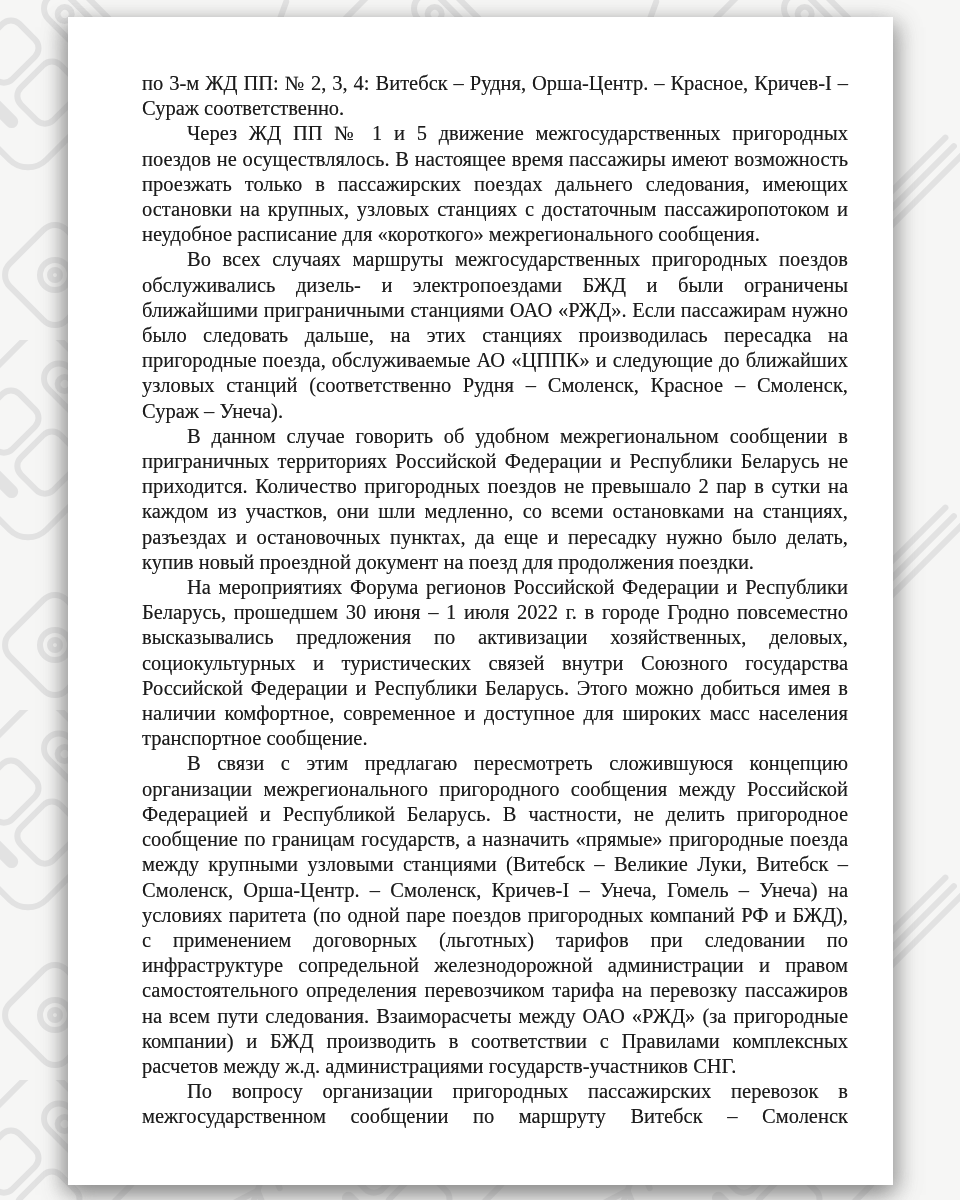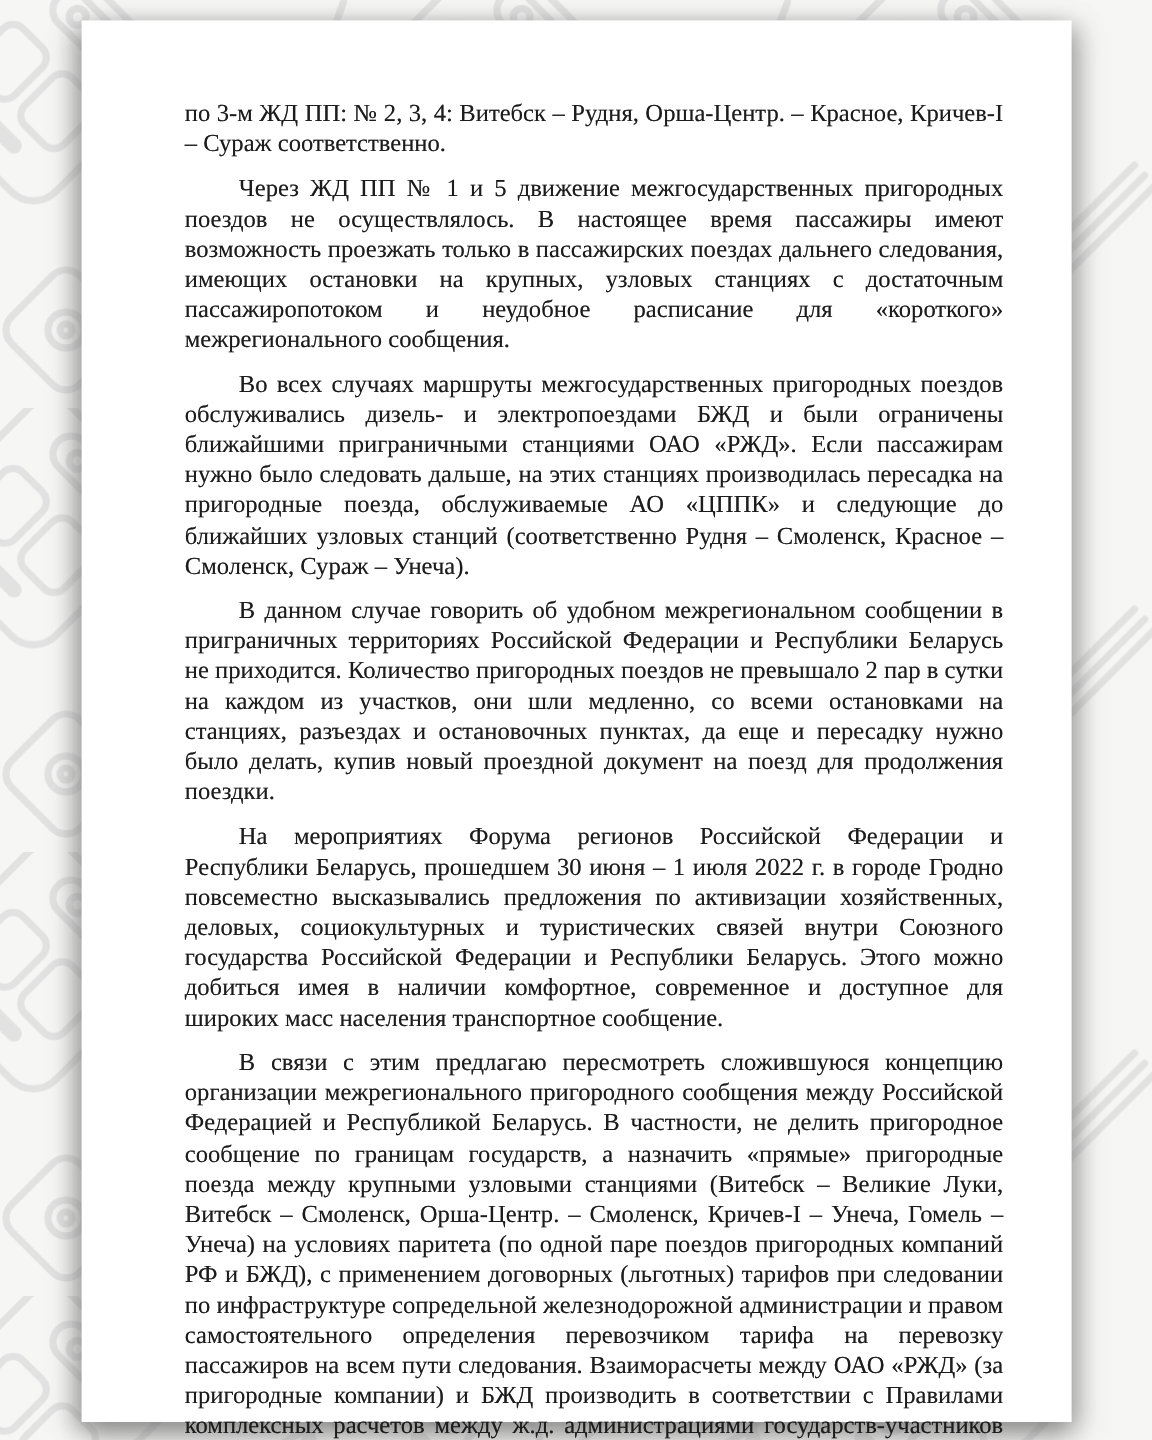--- a/index.html
+++ b/index.html
@@ -16,21 +16,21 @@
     box-shadow:0 10px 22px rgba(105,105,105,.55),
                -9px 5px 16px rgba(125,125,125,.38),
                9px 5px 18px rgba(130,130,130,.34);
   }
   .text{
     position:absolute;left:74px;top:54px;width:706px;
     color:#1c1c1c;font-size:20.5px;line-height:25.2px;
     text-align:justify;
     text-shadow:0 0 .4px rgba(20,20,20,.55);
   }
-  .para{margin:12px;padding:0;}
+  .para{margin:0;padding:0;}
   .para.ind{text-indent:45px;}
   .para.jlast{text-align-last:justify;}
   .b{font-weight:normal;}
 </style>
 </head>
 <body>
 
 <div class="backdrop">
   <svg viewBox="0 0 960 1200">
     <defs>
@@ -88,14 +88,15 @@
 </div>
 
 <div class="page">
   <div class="text">
       <p class="para"><span>по 3-м ЖД ПП: № 2, 3, 4: Витебск – Рудня, Орша-Центр. – Красное, Кричев-I – Сураж соответственно.</span></p>
       <p class="para ind"><span>Через ЖД ПП № 1 и 5 движение межгосударственных пригородных поездов не осуществлялось. В настоящее время пассажиры имеют возможность проезжать только в пассажирских поездах дальнего следования, имеющих остановки на крупных, узловых станциях с достаточным пассажиропотоком и неудобное расписание для «короткого» межрегионального сообщения.</span></p>
       <p class="para ind"><span>Во всех случаях маршруты межгосударственных пригородных поездов обслуживались дизель- и электропоездами БЖД и были ограничены ближайшими приграничными станциями ОАО «РЖД». Если пассажирам нужно было следовать дальше, на этих станциях производилась пересадка на пригородные поезда, обслуживаемые АО «ЦППК» и следующие до ближайших узловых станций (соответственно Рудня – Смоленск, Красное – Смоленск, Сураж – Унеча).</span></p>
       <p class="para ind"><span>В данном случае говорить об удобном межрегиональном сообщении в приграничных территориях Российской Федерации и Республики Беларусь не приходится. Количество пригородных поездов не превышало 2 пар в сутки на каждом из участков, они шли медленно, со всеми остановками на станциях, разъездах и остановочных пунктах, да еще и пересадку нужно было делать, купив новый проездной документ на поезд для продолжения поездки.</span></p>
       <p class="para ind"><span>На мероприятиях Форума регионов Российской Федерации и Республики Беларусь, прошедшем 30 июня – 1 июля 2022 г. в городе Гродно повсеместно высказывались предложения по активизации хозяйственных, деловых, социокультурных и туристических связей внутри Союзного государства Российской Федерации и Республики Беларусь. Этого можно добиться имея в наличии комфортное, современное и доступное для широких масс населения транспортное сообщение.</span></p>
       <p class="para ind"><span>В связи с этим </span><span class="b">предлагаю пересмотреть сложившуюся концепцию организации межрегионального пригородного сообщения между Российской Федерацией и Республикой Беларусь</span><span>. В частности, не делить пригородное сообщение по границам государств, а назначить «прямые» пригородные поезда между крупными узловыми станциями (Витебск – Великие Луки, Витебск – Смоленск, Орша-Центр. – Смоленск, Кричев-I – Унеча, Гомель – Унеча) на условиях паритета (по одной паре поездов пригородных компаний РФ и БЖД), с применением договорных (льготных) тарифов при следовании по инфраструктуре сопредельной железнодорожной администрации и правом самостоятельного определения перевозчиком тарифа на перевозку пассажиров на всем пути следования. Взаиморасчеты между ОАО «РЖД» (за пригородные компании) и БЖД производить в соответствии с Правилами комплексных расчетов между ж.д. администрациями государств-участников СНГ.</span></p>
+      <p class="para ind jlast"><span>По вопросу организации пригородных пассажирских перевозок в межгосударственном сообщении по маршруту Витебск – Смоленск</span></p>
     </div>
 </div>
 
 </body></html>

